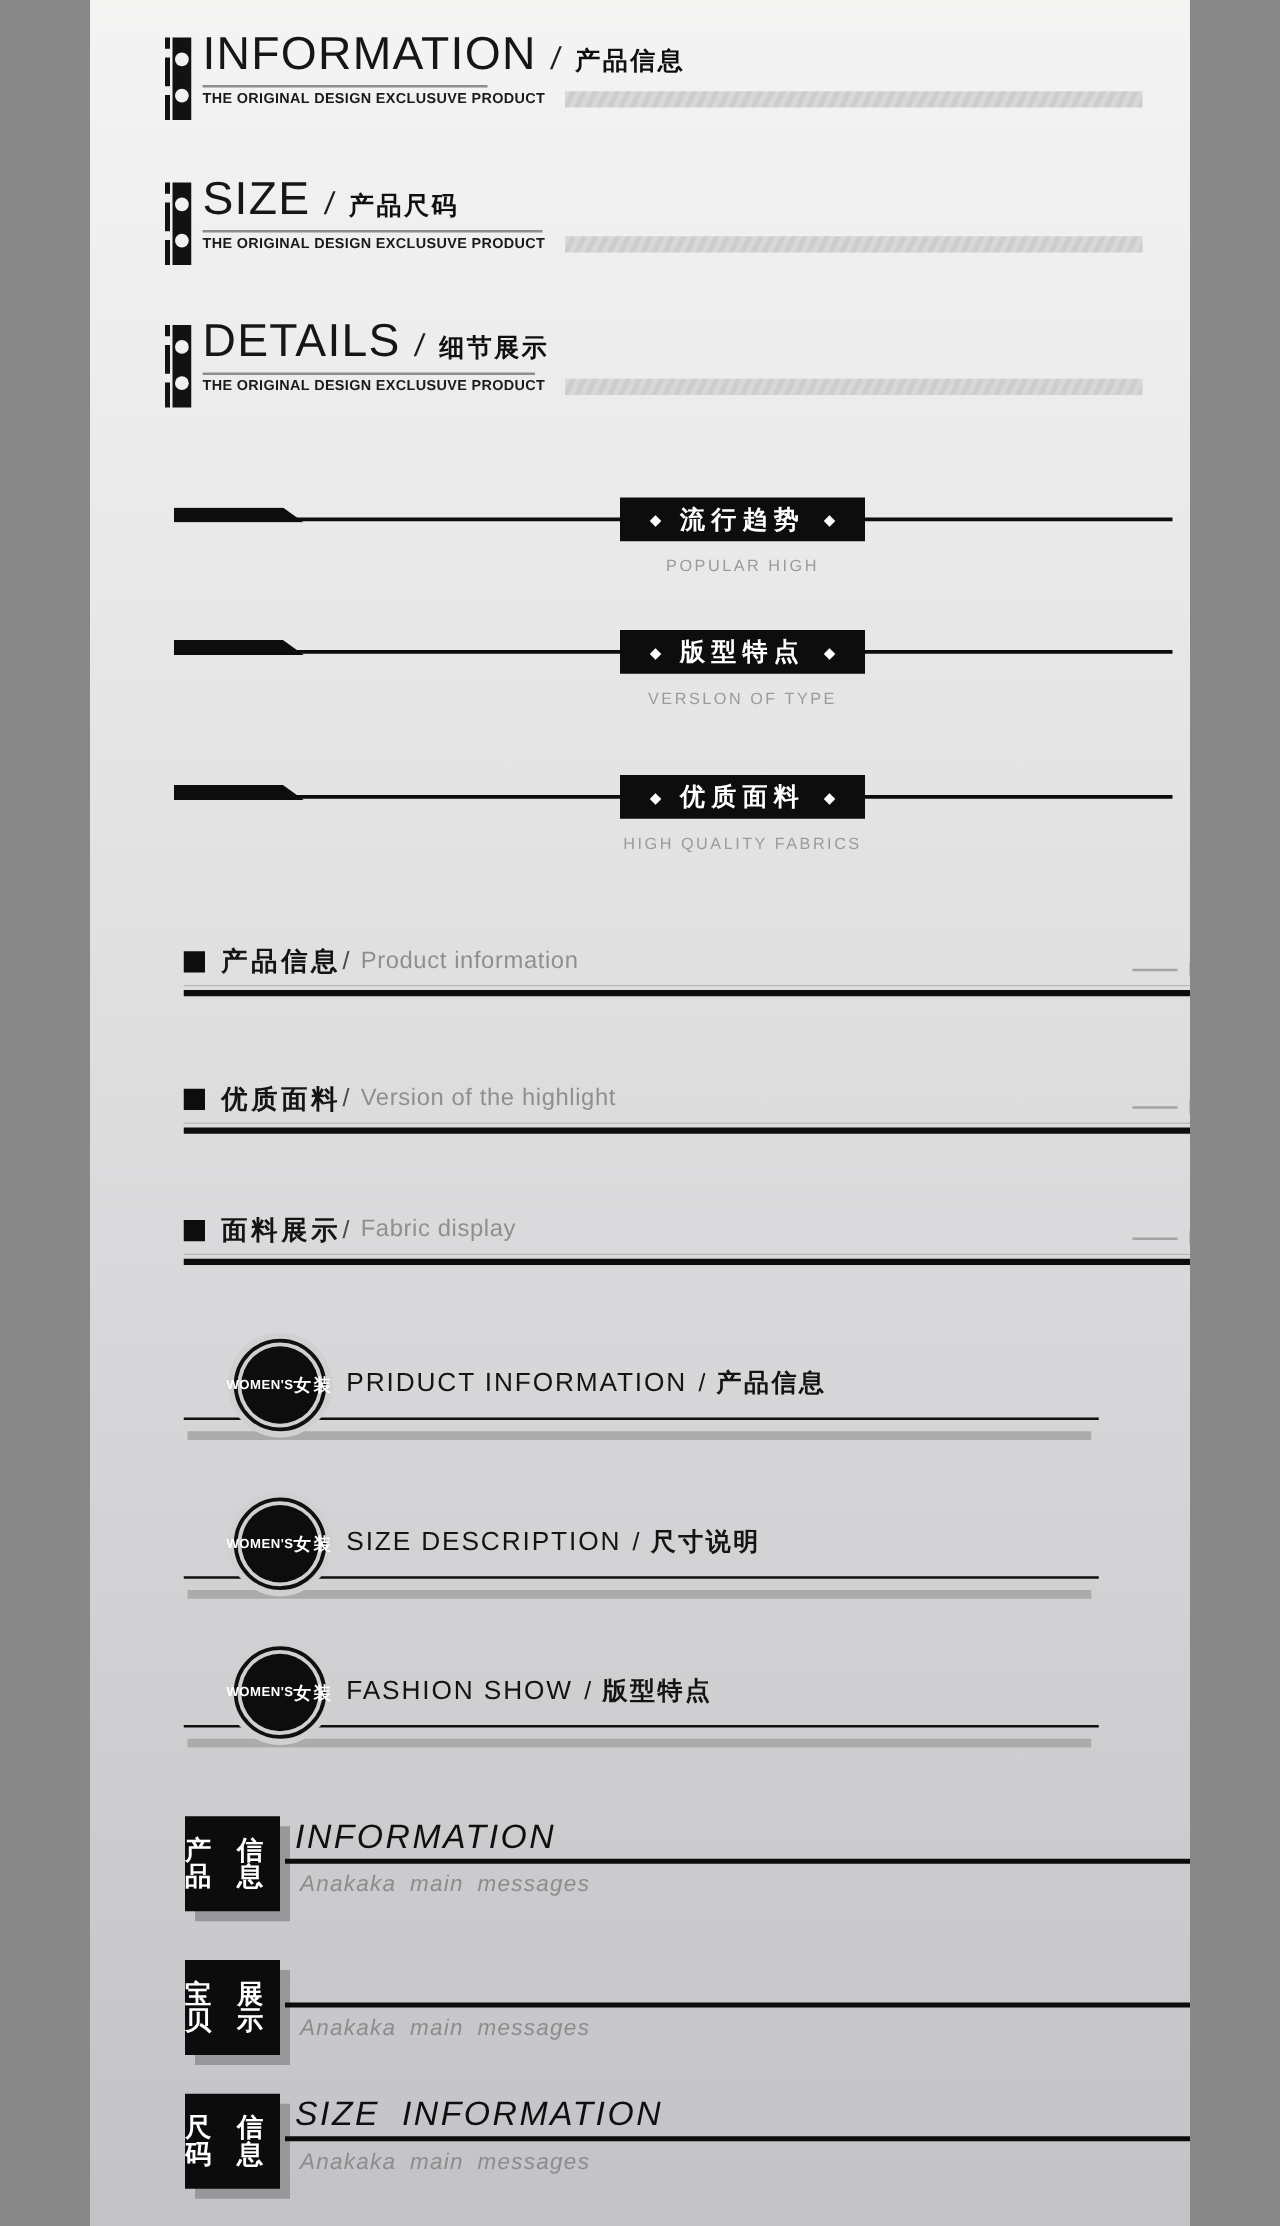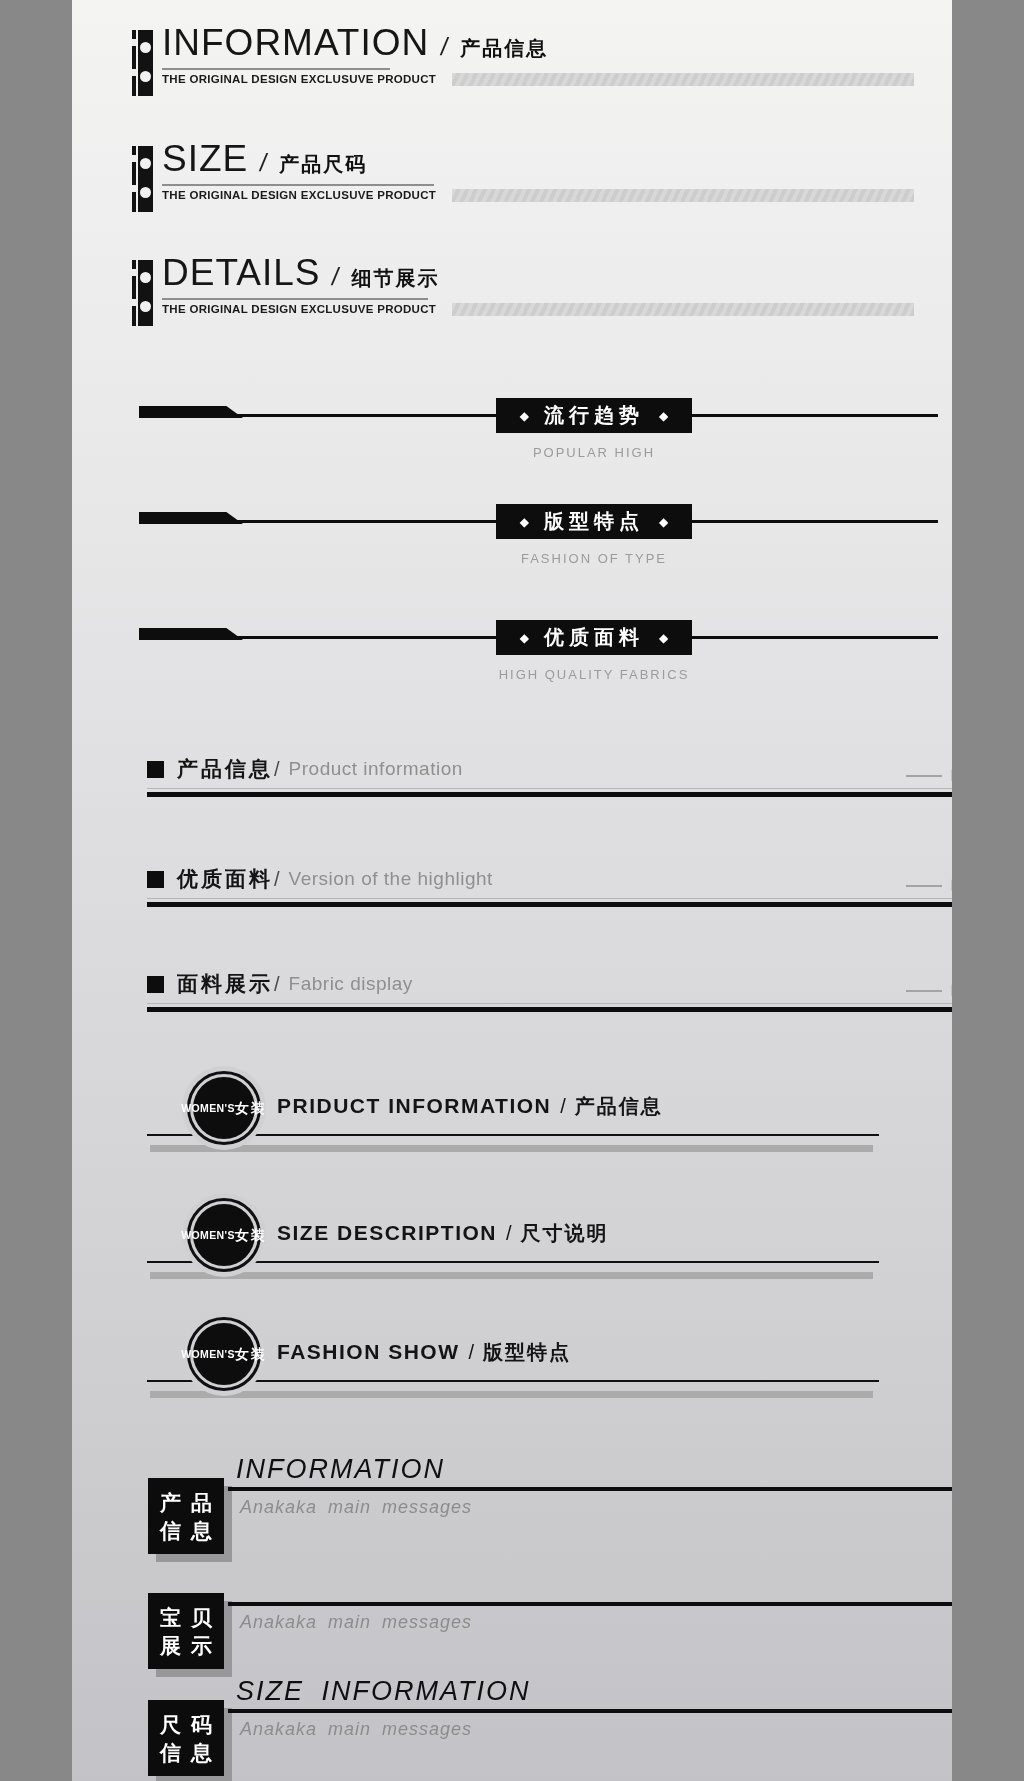--- a/index.html
+++ b/index.html
@@ -62,30 +62,30 @@
   .wb-1{top:1071px}.wb-2{top:1198px}.wb-3{top:1317px}
   .wb-lineblack{position:absolute;left:75px;right:73px;top:63px;height:2px;background:#101010;}
   .wb-linegray{position:absolute;left:78px;right:79px;top:74px;height:7px;background:#ababab;}
   .wb-circle{position:absolute;left:115px;top:0;width:68px;height:68px;border-radius:50%;
     border:3px solid #101010;background:#d0d0d3;box-shadow:0 0 0 5px #d0d0d3;}
   .wb-disc{position:absolute;inset:3px;border-radius:50%;background:#0d0d0d;
     display:flex;align-items:center;justify-content:center;}
   .wb-en{color:#fff;font-size:10.5px;font-weight:700;letter-spacing:.4px;white-space:nowrap;}
   .wb-cn{color:#fff;font-size:14px;font-weight:700;letter-spacing:2px;margin-top:1px;white-space:nowrap;}
   .wb-label{position:absolute;left:205px;top:22px;display:flex;align-items:baseline;gap:9px;}
-  .wb-label-en{font-size:21px;font-weight:700;color:#141414;letter-spacing:1.5px;white-space:nowrap;text-align:right;}
+  .wb-label-en{font-size:21px;font-weight:400;color:#141414;letter-spacing:1.5px;white-space:nowrap;text-align:right;}
   .wb-label-slash{font-size:20px;font-weight:400;color:#141414;}
   .wb-label-cn{font-size:20px;font-weight:700;color:#141414;letter-spacing:2px;white-space:nowrap;}
 
   
   .bban{position:absolute;left:76px;width:884px;height:100px;}
   .bb-1{top:1453px}.bb-2{top:1568px}.bb-3{top:1675px}
   .bb-square{position:absolute;left:0;top:0;width:76px;height:76px;background:#0c0c0c;
-    box-shadow:8px 8px 0 0 #98989b;display:flex;flex-direction:column;align-items:center;
-    justify-content:center;gap:7px;margin-top:25px;}
+    box-shadow:8px 8px 0 0 #98989b;display:flex;flex-direction:row;align-items:center;
+    justify-content:center;gap:7px;}
   .bb-sq-line{color:#fff;font-size:21px;font-weight:700;letter-spacing:10px;margin-right:-10px;line-height:1;}
   .bb-title{position:absolute;left:88px;top:1px;font-size:27px;font-style:italic;font-weight:500;
     color:#0f0f0f;letter-spacing:2px;word-spacing:8px;white-space:nowrap;}
   .bb-line{position:absolute;left:80px;top:34px;width:801px;height:4px;background:#0c0c0c;}
   .bb-tri{position:absolute;left:851px;top:38px;width:0;height:0;
     border-top:15px solid #0c0c0c;border-left:30px solid transparent;}
   .bb-sub{position:absolute;left:92px;top:44px;font-size:18px;font-style:italic;color:#8c8c8c;
     letter-spacing:1px;word-spacing:5px;white-space:nowrap;}
 </style>
 </head>
@@ -180,21 +180,21 @@
   </div>
 
   <div class="ribbon rb-2">
     <div class="rb-line"></div>
     <div class="rb-bar"></div>
     <div class="rb-box">
       <span class="rb-diamond">◆</span>
       <span class="rb-label">版型特点</span>
       <span class="rb-diamond">◆</span>
     </div>
-    <div class="rb-sub">FASHION OF TYPE</div>
+    <div class="rb-sub">VERSLON OF TYPE</div>
   </div>
 
   <div class="ribbon rb-3">
     <div class="rb-line"></div>
     <div class="rb-bar"></div>
     <div class="rb-box">
       <span class="rb-diamond">◆</span>
       <span class="rb-label">优质面料</span>
       <span class="rb-diamond">◆</span>
     </div>

